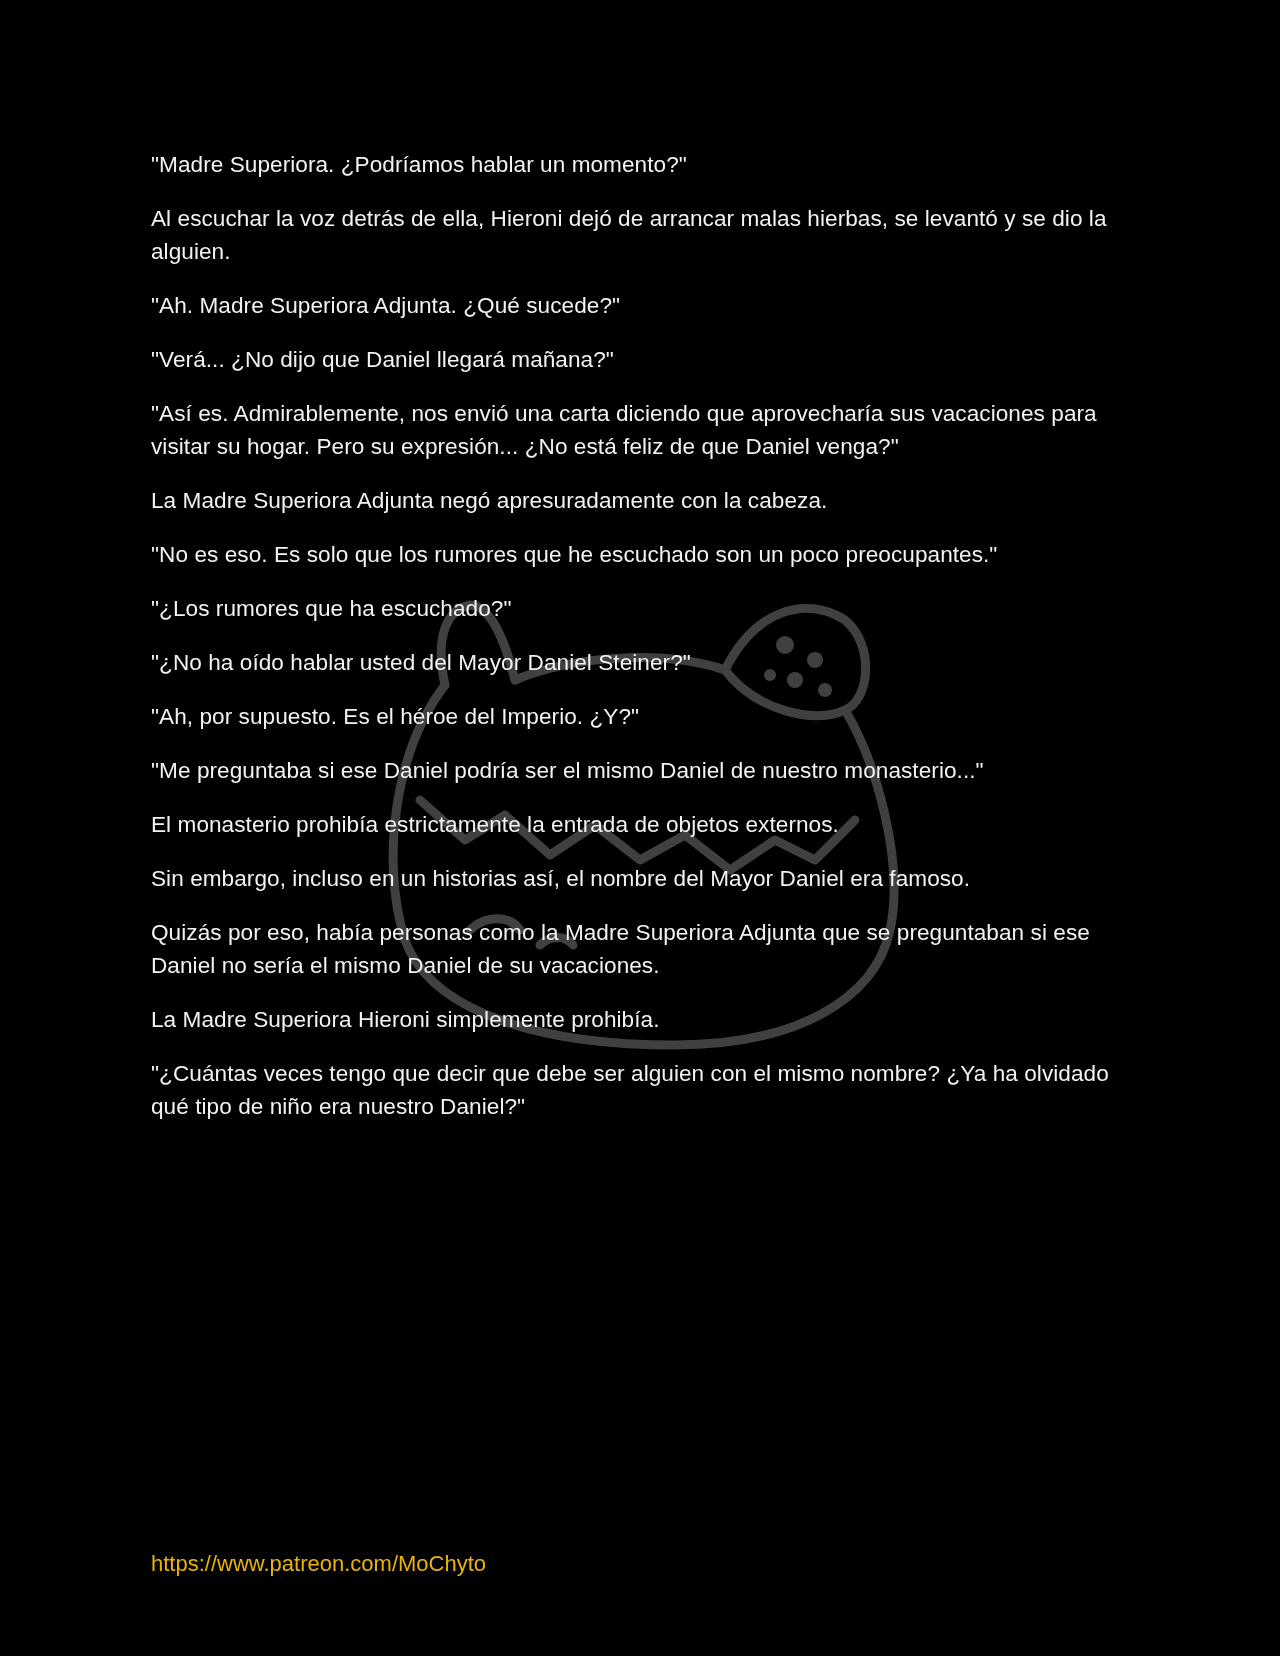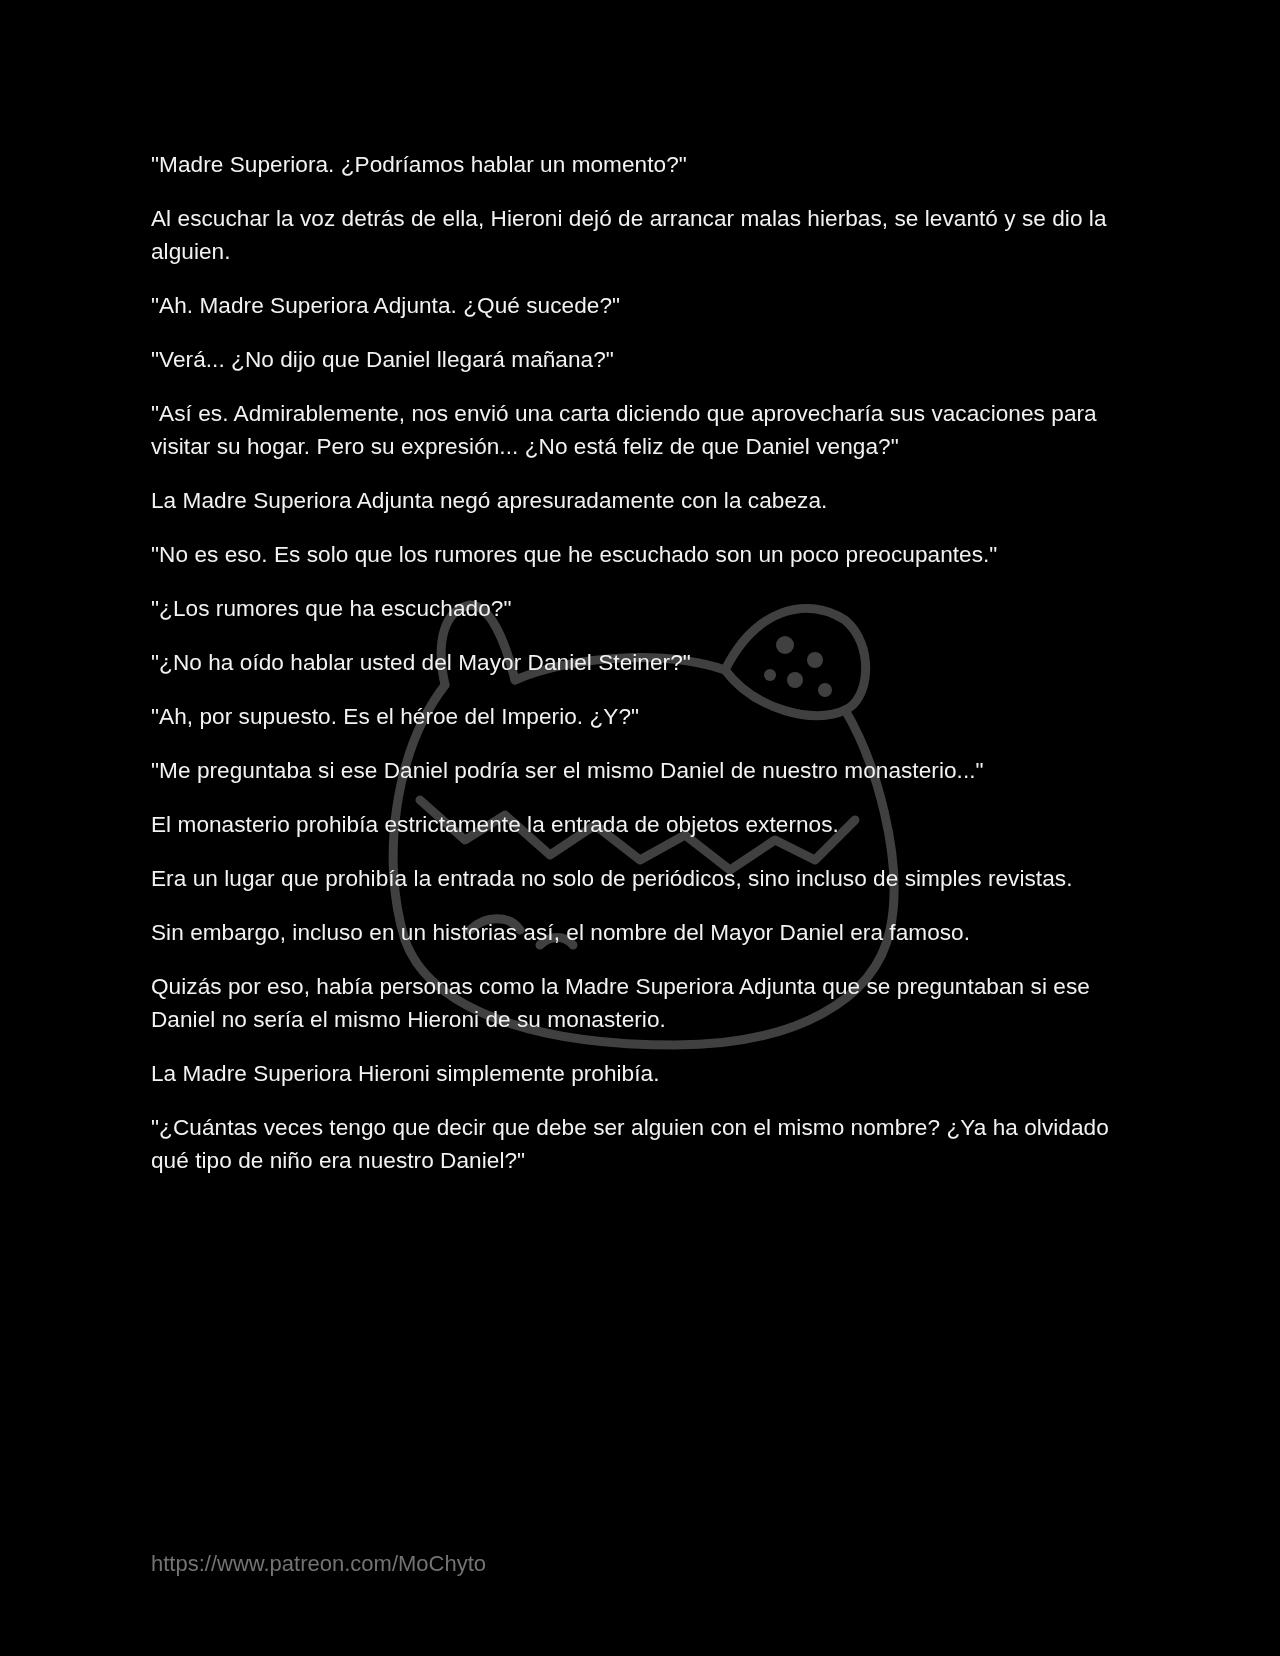--- a/index.html
+++ b/index.html
@@ -37,21 +37,21 @@
       height: 460px;
       z-index: 1;
       opacity: 0.42;
     }
     .footer-link {
       position: absolute;
       left: 151px;
       top: 1550px;
       font-size: 22px;
       line-height: 28px;
-      color: #737373;
+      color: #eab308;
       text-decoration: none;
       z-index: 2;
     }
   </style>
 </head>
 <body>
 
 <svg class="watermark" viewBox="0 0 540 460" xmlns="http://www.w3.org/2000/svg">
   <g fill="none" stroke="#9a9a9a" stroke-width="9" stroke-linecap="round" stroke-linejoin="round">
 
@@ -83,20 +83,19 @@
   <p class="para">"Ah. Madre Superiora Adjunta. ¿Qué sucede?"</p>
   <p class="para">"Verá... ¿No dijo que Daniel llegará mañana?"</p>
   <p class="para">"Así es. Admirablemente, nos envió una carta diciendo que aprovecharía sus vacaciones para visitar su hogar. Pero su expresión... ¿No está feliz de que Daniel venga?"</p>
   <p class="para">La Madre Superiora Adjunta negó apresuradamente con la cabeza.</p>
   <p class="para">"No es eso. Es solo que los rumores que he escuchado son un poco preocupantes."</p>
   <p class="para">"¿Los rumores que ha escuchado?"</p>
   <p class="para">"¿No ha oído hablar usted del Mayor Daniel Steiner?"</p>
   <p class="para">"Ah, por supuesto. Es el héroe del Imperio. ¿Y?"</p>
   <p class="para">"Me preguntaba si ese Daniel podría ser el mismo Daniel de nuestro monasterio..."</p>
   <p class="para">El monasterio prohibía estrictamente la entrada de objetos externos.</p>
-  <p class="para">Era un lugar que prohibía la entrada no solo de periódicos, sino incluso de simples revistas.</p>
   <p class="para">Sin embargo, incluso en un historias así, el nombre del Mayor Daniel era famoso.</p>
-  <p class="para">Quizás por eso, había personas como la Madre Superiora Adjunta que se preguntaban si ese Daniel no sería el mismo Hieroni de su monasterio.</p>
+  <p class="para">Quizás por eso, había personas como la Madre Superiora Adjunta que se preguntaban si ese Daniel no sería el mismo Daniel de su vacaciones.</p>
   <p class="para">La Madre Superiora Hieroni simplemente prohibía.</p>
   <p class="para">"¿Cuántas veces tengo que decir que debe ser alguien con el mismo nombre? ¿Ya ha olvidado qué tipo de niño era nuestro Daniel?"</p>
 </main>
 
 <a class="footer-link">https://www.patreon.com/MoChyto</a>
 
 </body></html>

